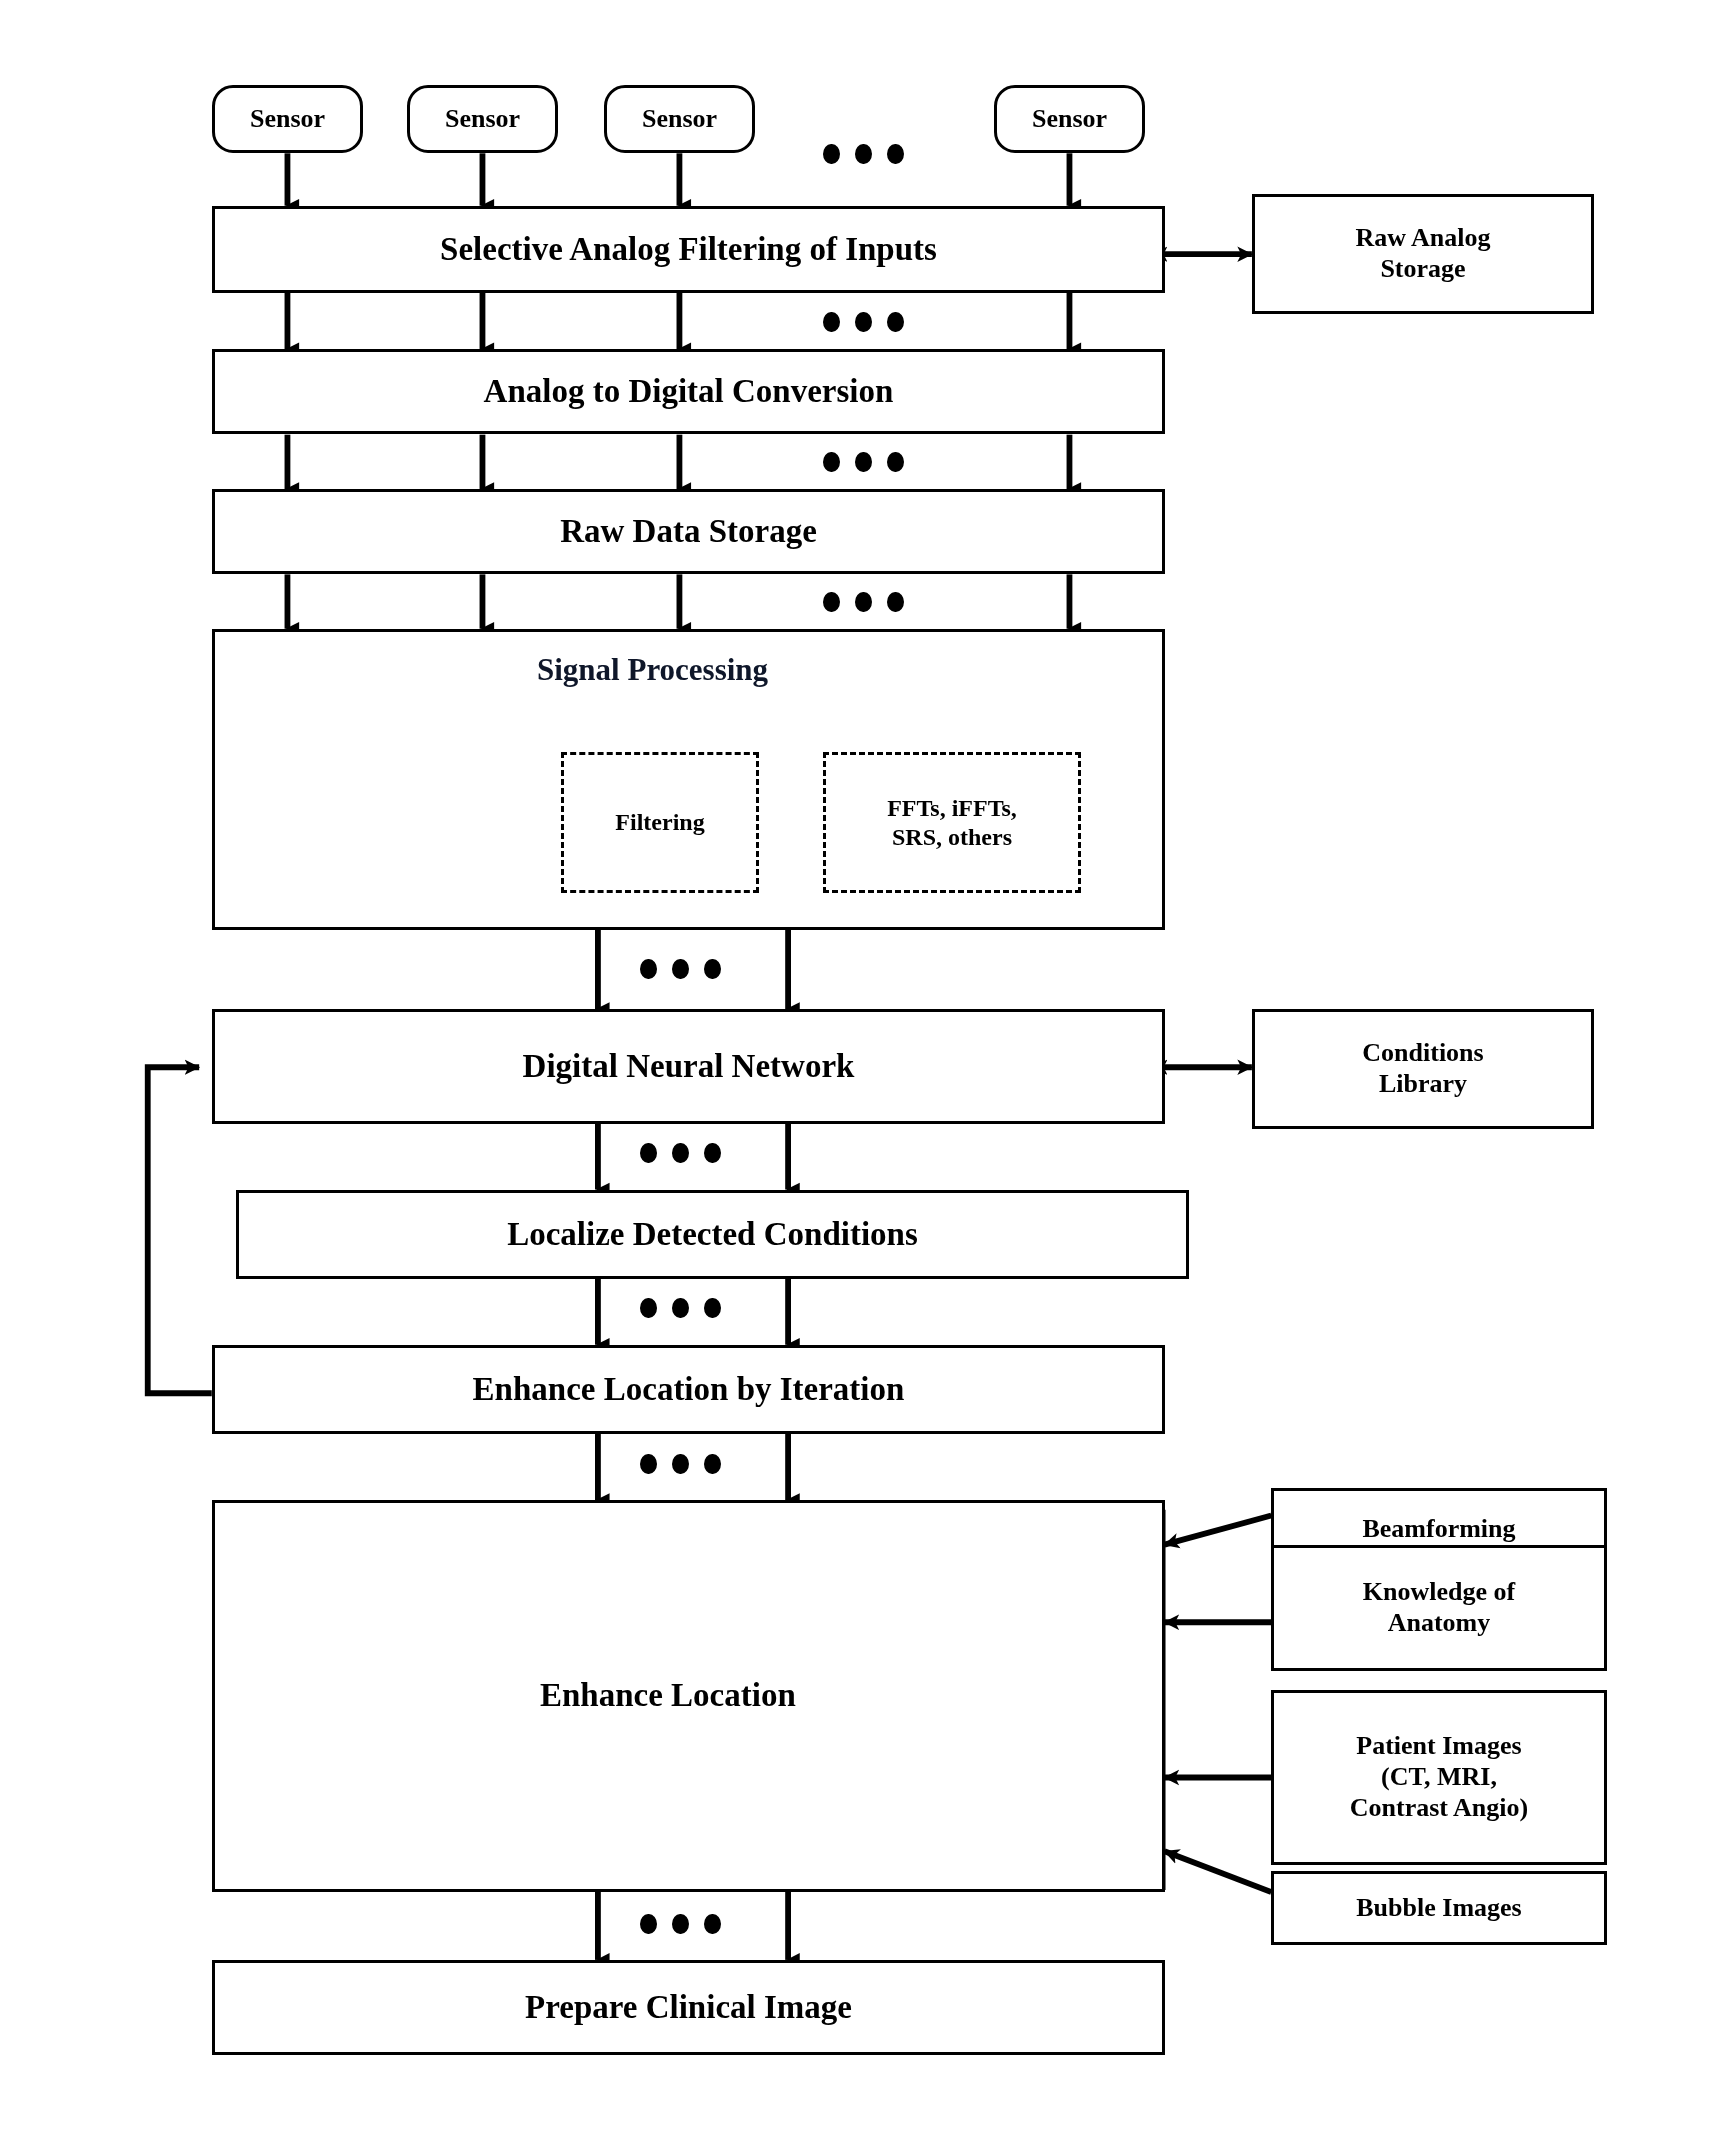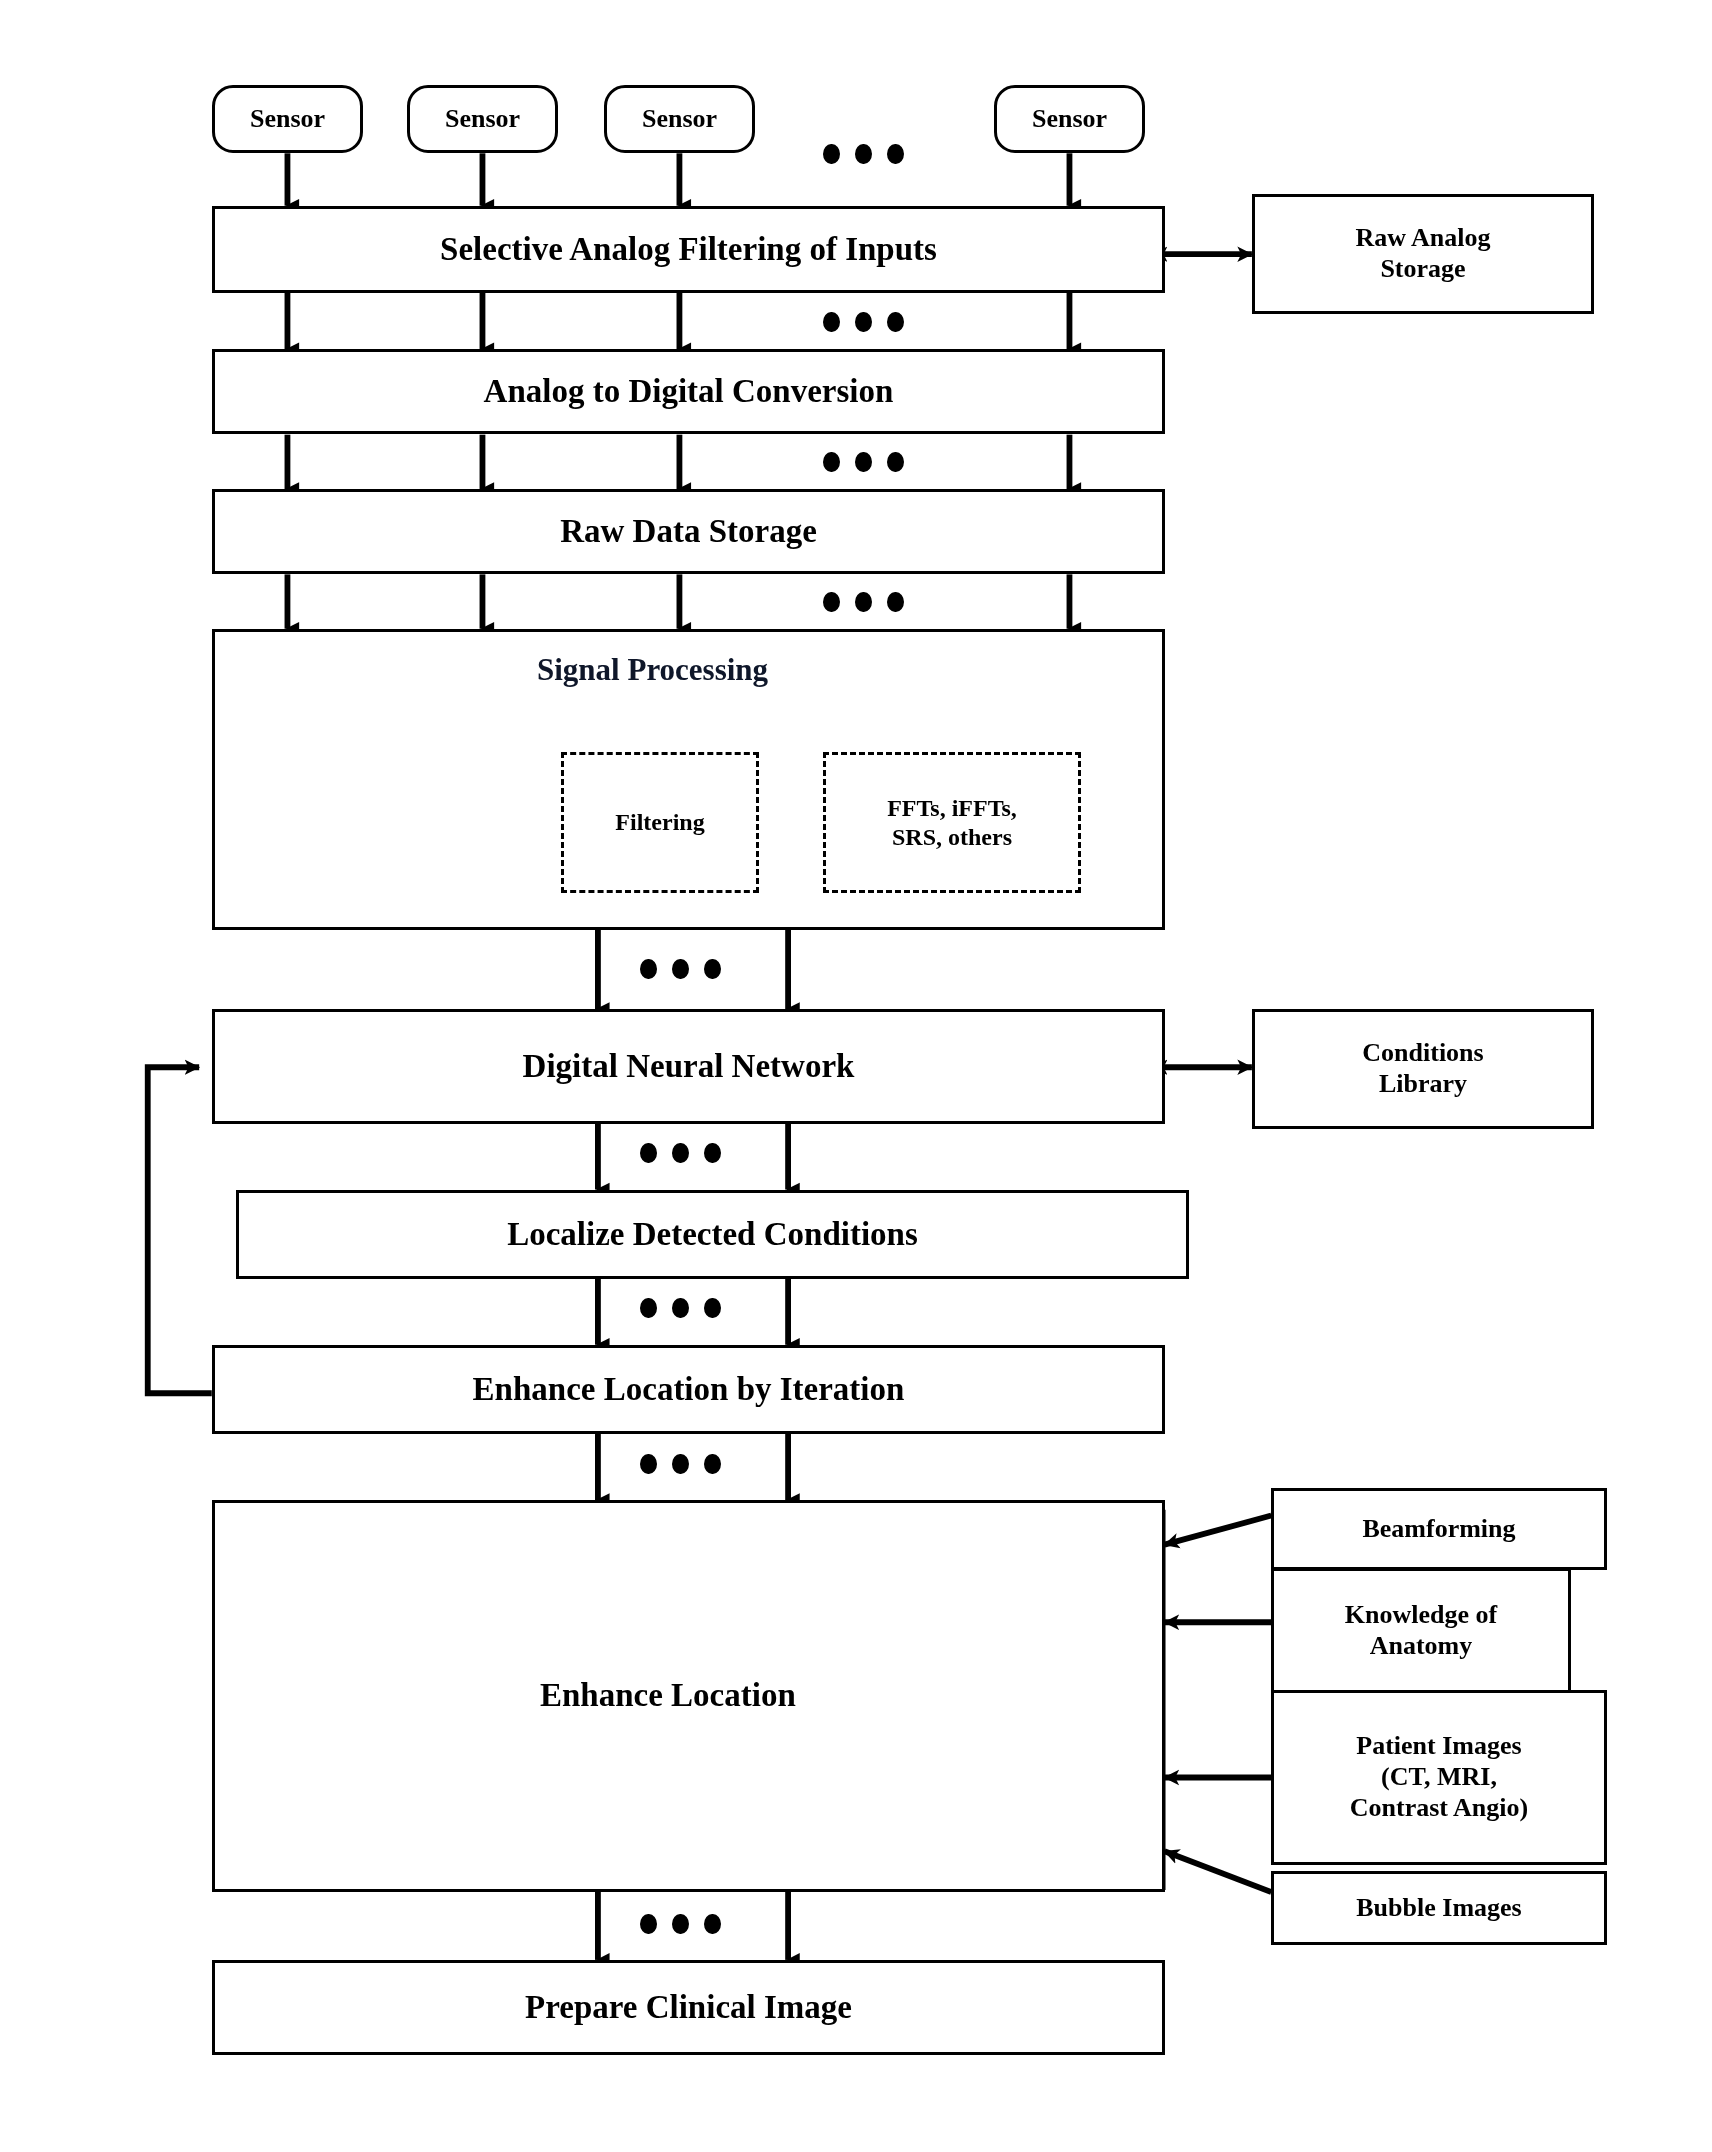--- a/index.html
+++ b/index.html
@@ -292,21 +292,21 @@
 
   <div class="box side-box" style="left:1252px; top:1009px; width:342px; height:120px; white-space:pre-line;">
     <span style="white-space:pre-line;">Conditions
 Library</span>
   </div>
 
   <div class="box side-box" style="left:1271px; top:1468px; width:336px; height:82px;margin-top:20px;">
     <span>Beamforming</span>
   </div>
 
-  <div class="box side-box" style="left:1271px; top:1545px; width:300px; height:126px; white-space:pre-line;margin-top:23px;">
+  <div class="box side-box" style="left:1271px; top:1545px; width:336px; height:126px; white-space:pre-line;">
     <span style="white-space:pre-line;">Knowledge of
 Anatomy</span>
   </div>
 
   <div class="box side-box" style="left:1271px; top:1690px; width:336px; height:175px; white-space:pre-line;">
     <span style="white-space:pre-line;">Patient Images
 (CT, MRI,
 Contrast Angio)</span>
   </div>
 

